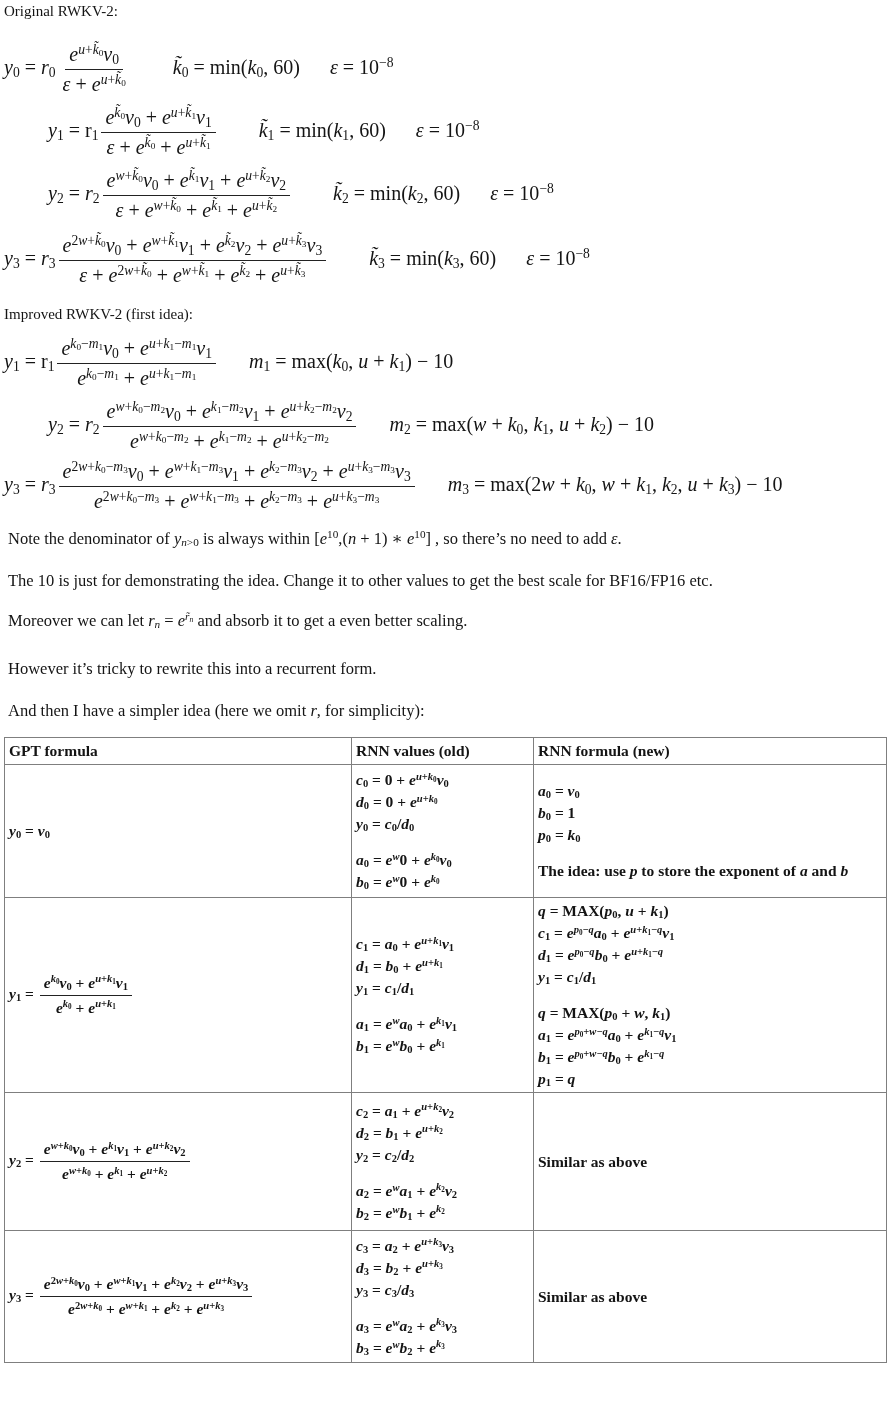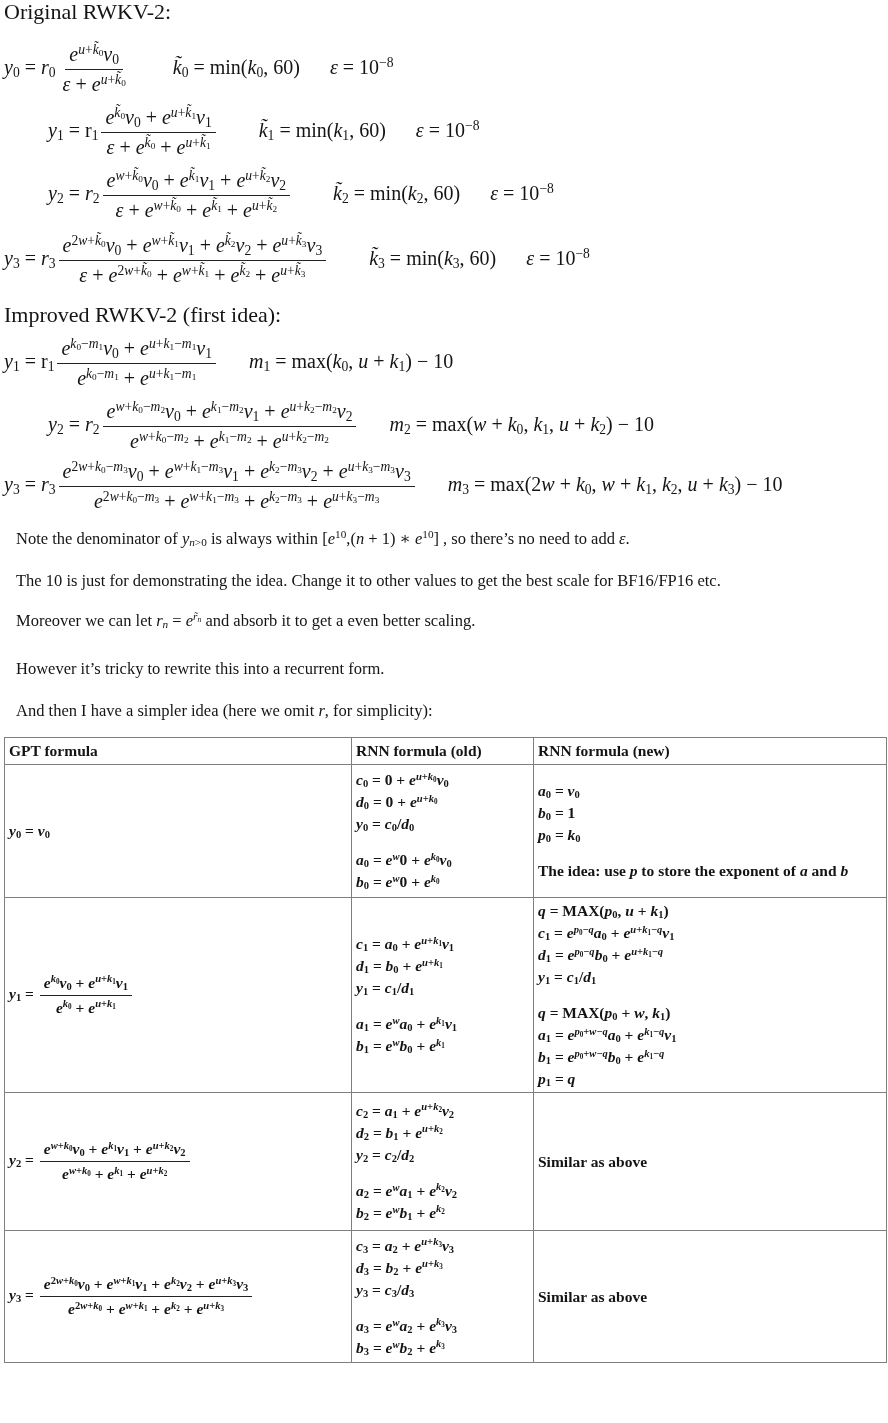--- a/index.html
+++ b/index.html
@@ -2,22 +2,22 @@
 <html><head>
 <meta charset="utf-8">
 <style>
   html,body{margin:0;padding:0;background:#fff;}
   body{
     width:888px;height:1423px;overflow:hidden;
     font-family:"Liberation Serif","DejaVu Serif",serif;
     color:#141414;
   }
   .page{padding:2px 2px 0 4px;}
-  .title{font-size:22px;line-height:19px;margin:0;}
-  .para{font-size:16.5px;line-height:20px;margin:12px;}
+  .title{font-size:15px;line-height:19px;margin:0;}
+  .para{font-size:16.5px;line-height:20px;margin:4px;}
   .eq{font-size:20px;line-height:1.25;}
   
   .math i{font-style:italic;}
   .math sup{font-size:68%;vertical-align:0.52em;line-height:0;}
   .math sub{font-size:68%;vertical-align:-0.22em;line-height:0;}
   .frac{display:inline-flex;flex-direction:column;align-items:center;
         vertical-align:middle;margin:0 3px;}
   .fnum{display:block;padding:0 4px 3px;border-bottom:1.2px solid #222;line-height:1.15;}
   .fden{display:block;padding:3px 4px 0;line-height:1.15;}
   .mline{line-height:22px;}
@@ -87,21 +87,21 @@
 
   <table class="ftable">
     <colgroup>
       <col style="width:347px">
         <col style="width:182px">
         <col style="width:353px">
     </colgroup>
     <thead>
       <tr>
         <th>GPT formula</th>
-        <th>RNN formula (old)</th>
+        <th>RNN values (old)</th>
         <th>RNN formula (new)</th>
       </tr>
     </thead>
     <tbody>
       <tr class="r0">
         <td class="math">
             <div class="mline"><i>y</i><sub>0</sub> = <i>v</i><sub>0</sub></div>
           </td>
         <td class="math">
             <div class="mline"><i>c</i><sub>0</sub> = 0 + <i>e</i><sup><i>u</i>+<i>k</i><sub>0</sub></sup><i>v</i><sub>0</sub></div>

